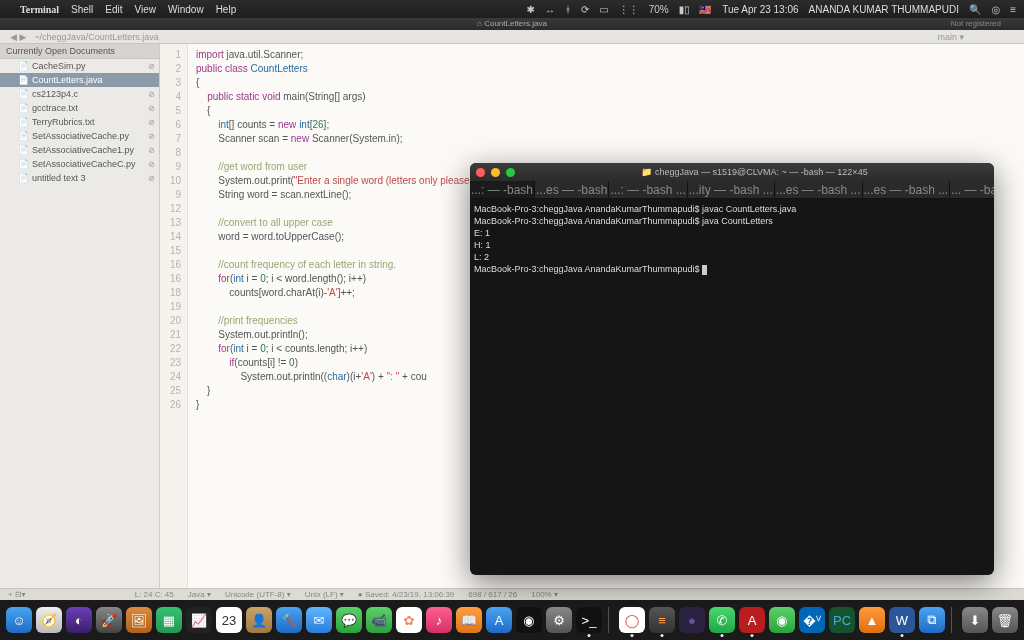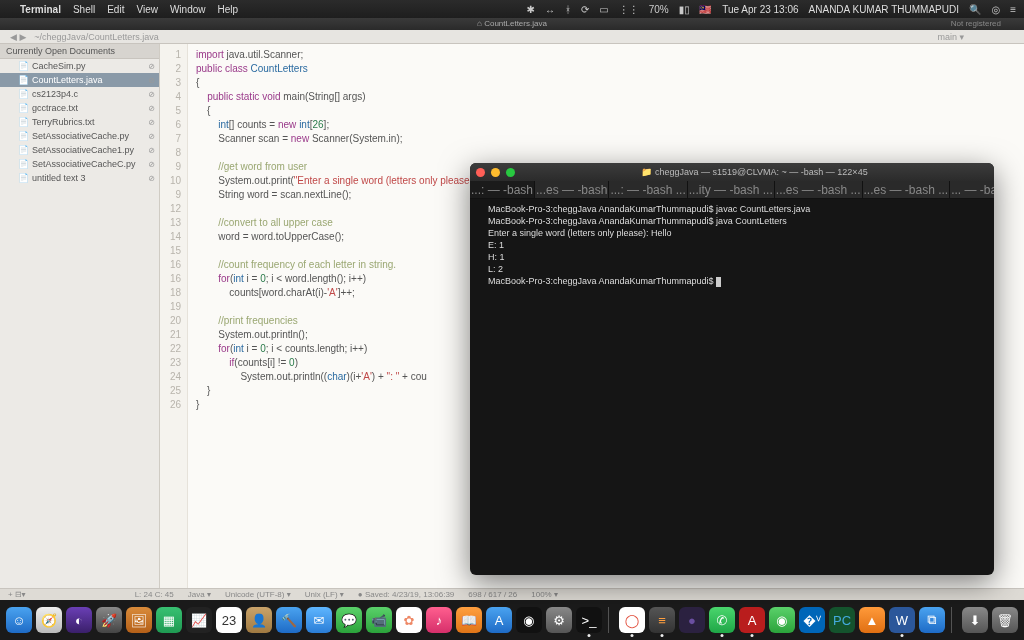--- a/index.html
+++ b/index.html
@@ -3,21 +3,21 @@
 <meta charset="utf-8">
 <style>
 * { margin: 0; padding: 0; box-sizing: border-box; font-family: -apple-system, "Helvetica Neue", Arial, sans-serif; }
 body { width: 1024px; height: 640px; background: #1a1a1a; overflow: hidden; font-size: 10px; position: relative; }
 
 
 .menubar { height: 18px; background: linear-gradient(#2b2b2b,#1e1e1e); color: #ddd; display: flex; align-items: center; padding: 0 8px; font-size: 10px; }
 .menubar .left { display: flex; gap: 12px; align-items: center; }
 .menubar .right { margin-left: auto; display: flex; gap: 10px; align-items: center; }
 .apple { font-size: 12px; }
-.menubar b { font-weight: 600; }
+.menubar b { font-weight: 600; font-family: Liberation Serif, serif; }
 .mb-icon { font-size: 10px; opacity: .9; }
 
 
 .editor { position: absolute; top: 18px; left: 0; right: 0; bottom: 40px; background: #d9d6d2; }
 .ed-titlebar { height: 12px; background: linear-gradient(#3a3a3a,#2a2a2a); color: #aaa; font-size: 8px; text-align: center; line-height: 12px; position: relative; }
 .ed-titlebar .reg { position: absolute; right: 23px; color: #888; }
 .ed-pathbar { height: 14px; background: #e7e5e1; border-bottom: 1px solid #c8c4be; color: #999; font-size: 9px; display:flex; align-items:center; padding-left:170px; gap:8px;}
 .ed-pathbar .mainind { margin-left:auto; margin-right:60px; color:#999;}
 .ed-body { position: absolute; top: 26px; left:0; right:0; bottom: 12px; display: flex; }
 
@@ -50,21 +50,21 @@
 
 .term { position:absolute; left:470px; top:163px; width:524px; height:412px; background:#151515; border-radius:6px; box-shadow:0 8px 30px rgba(0,0,0,.5); overflow:hidden; color:#ccc; font-family:Menlo,Consolas,monospace; font-size:9px;}
 .term-titlebar { height:18px; background:linear-gradient(#3c3c3c,#2b2b2b); display:flex; align-items:center; padding:0 6px; gap:6px;}
 .tdot { width:9px; height:9px; border-radius:50%; }
 .tdot.r{background:#ff5f57;} .tdot.y{background:#febc2e;} .tdot.g{background:#28c840;}
 .term-title { margin:0 auto; color:#bbb; font-size:9px; font-family:-apple-system,Arial,sans-serif;}
 .term-tabs { height:18px; background:#2a2a2a; display:flex; align-items:stretch; border-bottom:1px solid #111;}
 .term-tab { flex:0 0 auto; padding:0 1px; display:flex; align-items:center; color:#999; border-right:1px solid #111; font-size:12px; gap:2px;}
 .term-tab.active { background:#1b1b1b; color:#ddd;}
 .term-tab .tx { color:#888;}
-.term-body { padding:4px 18px; line-height:12px; }
+.term-body { padding:4px 4px; line-height:12px; }
 .term-body .pr { color:#ddd;}
 .cursor { display:inline-block; width:5px; height:10px; background:#ccc; vertical-align:middle;}
 
 
 .dock { position:absolute; left:0; right:0; bottom:0; height:40px; background:rgba(30,30,30,.35); display:flex; align-items:center; padding:0 6px; gap:4px;}
 .dock .spacer { width:10px; border-left:1px solid rgba(255,255,255,.25); height:26px; margin:0 2px;}
 .dicon { width:26px; height:26px; border-radius:6px; display:flex; align-items:center; justify-content:center; font-size:13px; color:#fff; flex-shrink:0; position:relative;}
 .dicon .dot { position:absolute; bottom:-4px; left:50%; transform:translateX(-50%); width:3px; height:3px; border-radius:50%; background:#eee;}
 </style>
 </head>
@@ -234,21 +234,20 @@
       <div class="term-tab">
         <span class="tx">... — -bash ...</span>
       </div>
       <div class="term-tab">
         <span class="tx">...</span>
       </div>
     </div>
   <div class="term-body" id="term-body">
       <div class="pr">MacBook-Pro-3:cheggJava AnandaKumarThummapudi$ javac CountLetters.java</div>
       <div class="pr">MacBook-Pro-3:cheggJava AnandaKumarThummapudi$ java CountLetters</div>
-      <div class="pr">Enter a single word (letters only please): Hello</div>
       <div class="pr"></div>
       <div class="pr">E: 1</div>
       <div class="pr">H: 1</div>
       <div class="pr">L: 2</div>
       <div class="pr">MacBook-Pro-3:cheggJava AnandaKumarThummapudi$ <span class="cursor"></span></div>
     </div>
 </div>
 
 <div class="dock" id="dock">
     <div class="dicon" style="background: linear-gradient(rgb(74, 163, 240), rgb(30, 107, 198));">☺</div>

